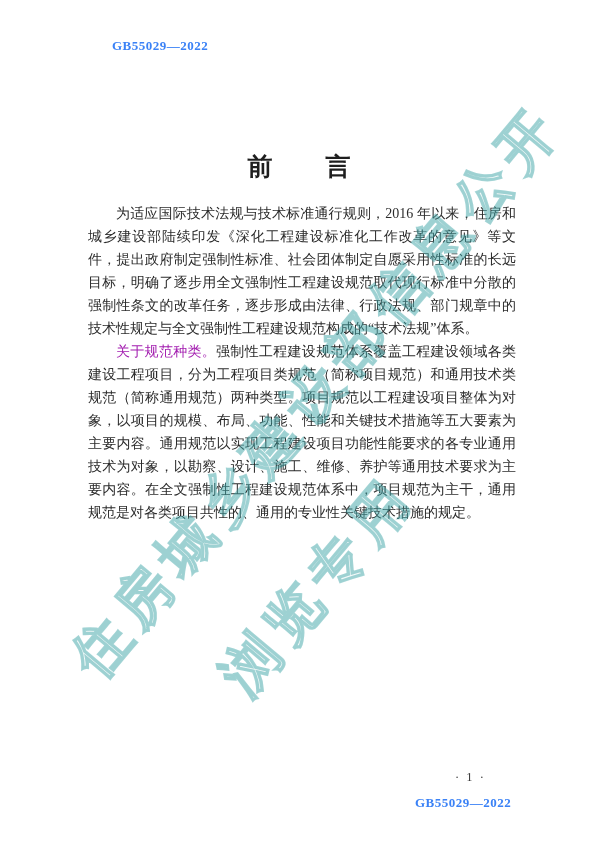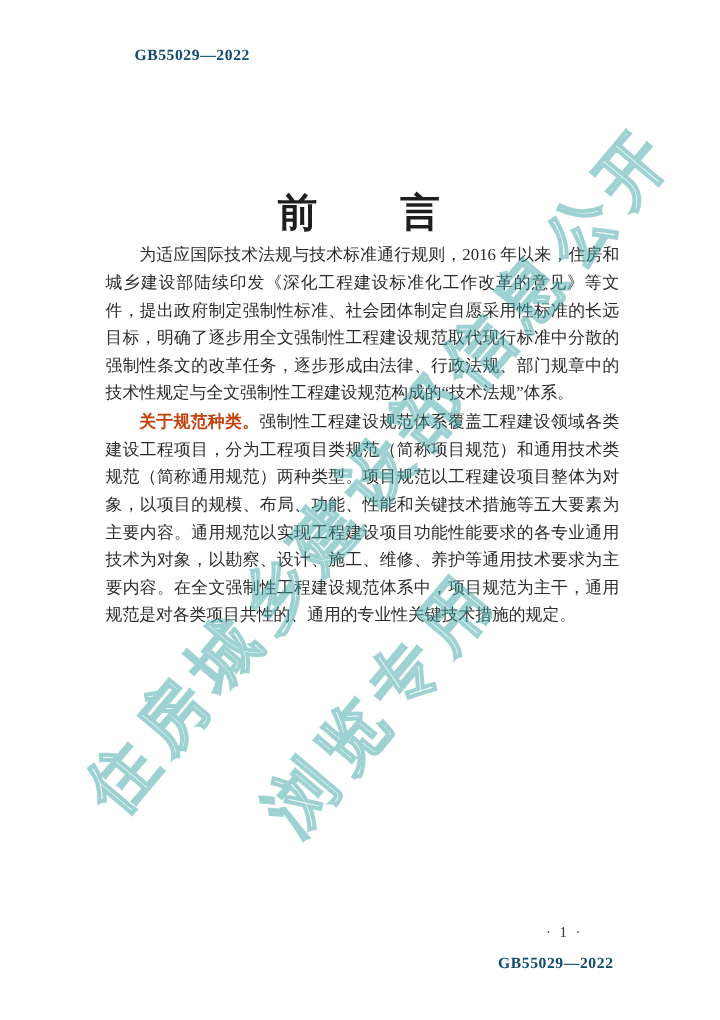--- a/index.html
+++ b/index.html
@@ -11,54 +11,54 @@
     background: #ffffff;
     overflow: hidden;
     font-family: "Liberation Serif", "DejaVu Serif", serif;
   }
   .doc-code {
     position: absolute;
     font-family: "Liberation Serif", "DejaVu Serif", serif;
     font-size: 13px;
     font-weight: bold;
     letter-spacing: 0.5px;
-    color: #0c4a6e;
+    color: #3b82f6;
   }
   .doc-code.header { left: 112px; top: 38px; }
   .doc-code.footer { left: 415px; top: 795px; }
   .page-title {
     position: absolute;
     left: 0; right: 1px;
     top: 133px;
     text-align: center;
     font-family: "Liberation Sans", "DejaVu Sans", sans-serif;
     font-weight: bold;
-    font-size: 33px;
+    font-size: 25px;
     color: #1e1e1e;
     letter-spacing: 1px;
   }
   .body-text {
     position: absolute;
     left: 88px;
     top: 202px;
     width: 428px;
     font-size: 14px;
     line-height: 23px;
     color: #2b2b2b;
     text-align: justify;
     z-index: 1;
   }
   .body-text p {
     margin: 0;
     text-indent: 2em;
   }
   .body-text b {
     font-family: "Liberation Sans", "DejaVu Sans", sans-serif;
-    font-weight: bold;
-    color: #c2410c;
+    font-weight: normal;
+    color: #a21caf;
   }
   .page-number {
     position: absolute;
     left: 455px;
     top: 770px;
     font-size: 12.5px;
     color: #3a3a3a;
     letter-spacing: 2px;
   }
   .watermark {

